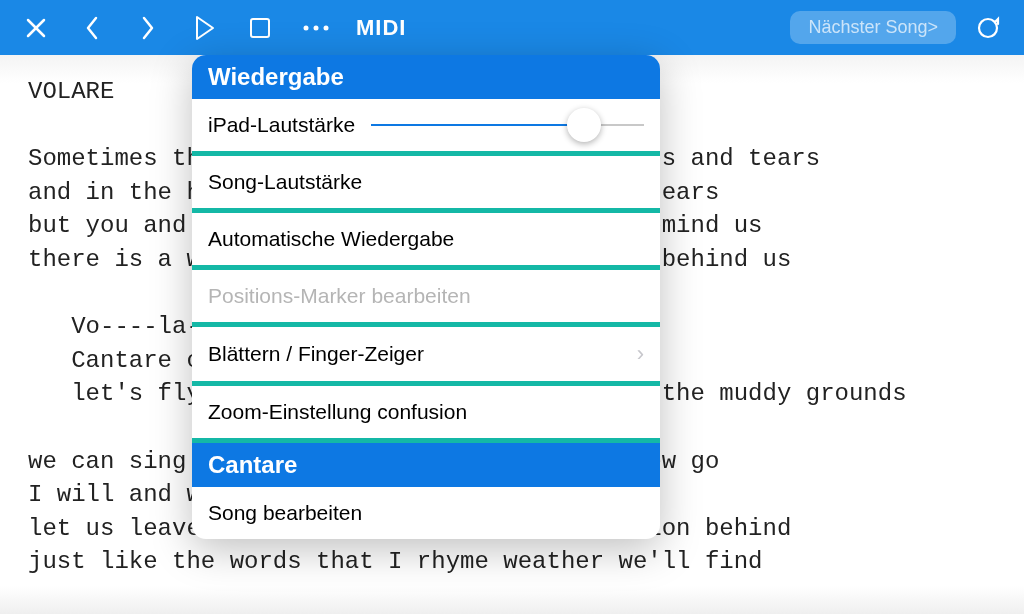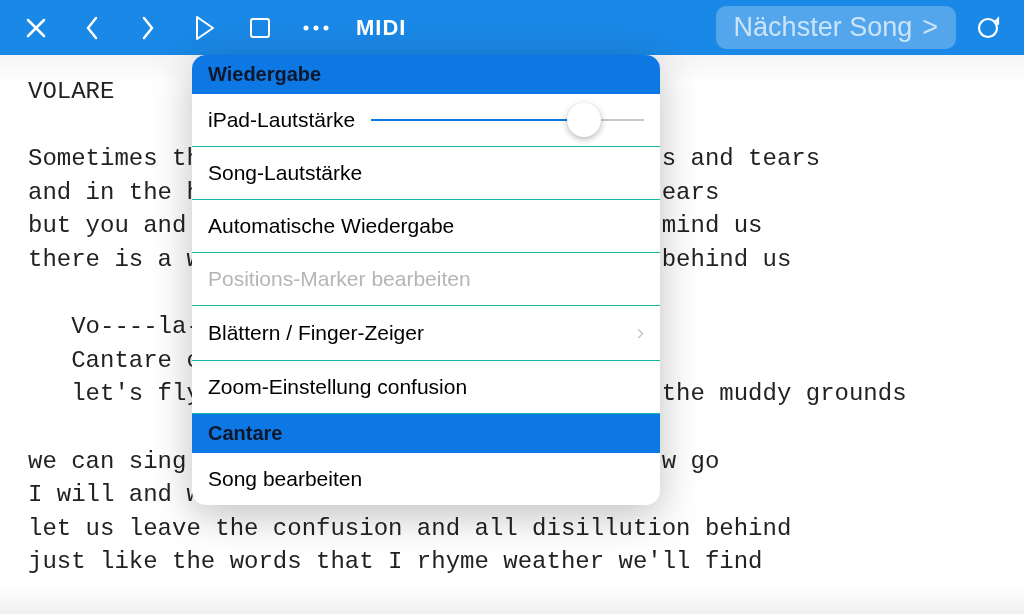--- a/index.html
+++ b/index.html
@@ -33,27 +33,26 @@
       color: #fff;
       font-weight: 900;
       font-size: 22px;
       letter-spacing: 1px;
       font-family: Arial, sans-serif;
       padding: 0 8px;
     }
     .next-song {
       background: rgba(255,255,255,0.25);
       color: rgba(255,255,255,0.7);
-      font-size: 27px;
+      font-size: 18px;
       padding: 6px 18px;
       border-radius: 10px;
       cursor: pointer;
       display: flex;
       align-items: center;
-      gap: 10px;
     }
     .lyrics {
       padding: 20px 28px;
       font-family: "Courier New", Courier, monospace;
       font-size: 24px;
       line-height: 1.4;
       color: #222;
       white-space: pre;
       background: linear-gradient(#f4f4f4, #fff 5%, #fff 95%, #efefef);
       height: calc(100% - 55px);
@@ -75,33 +74,33 @@
       position: absolute;
       top: -10px;
       left: 236px;
       width: 0; height: 0;
       border-left: 12px solid transparent;
       border-right: 12px solid transparent;
       border-bottom: 12px solid #0d78e3;
     }
     .section-header {
       background: #0d78e3;
-      color: #0f172a;
+      color: #ffffff;
       font-weight: 600;
-      font-size: 20px;
+      font-size: 24px;
       padding: 8px 16px;
     }
     .menu-row {
       padding: 14px 16px;
       font-size: 21px;
       color: #000;
       display: flex;
       align-items: center;
       justify-content: space-between;
-      border-bottom: 1px solid #14b8a6;
+      border-bottom: 5px solid #14b8a6;
       cursor: pointer;
     }
     .menu-row.disabled {
       color: #b5b5b5;
       cursor: default;
     }
     .slider-track {
       flex: 1;
       height: 2px;
       background: #c8c8c8;

